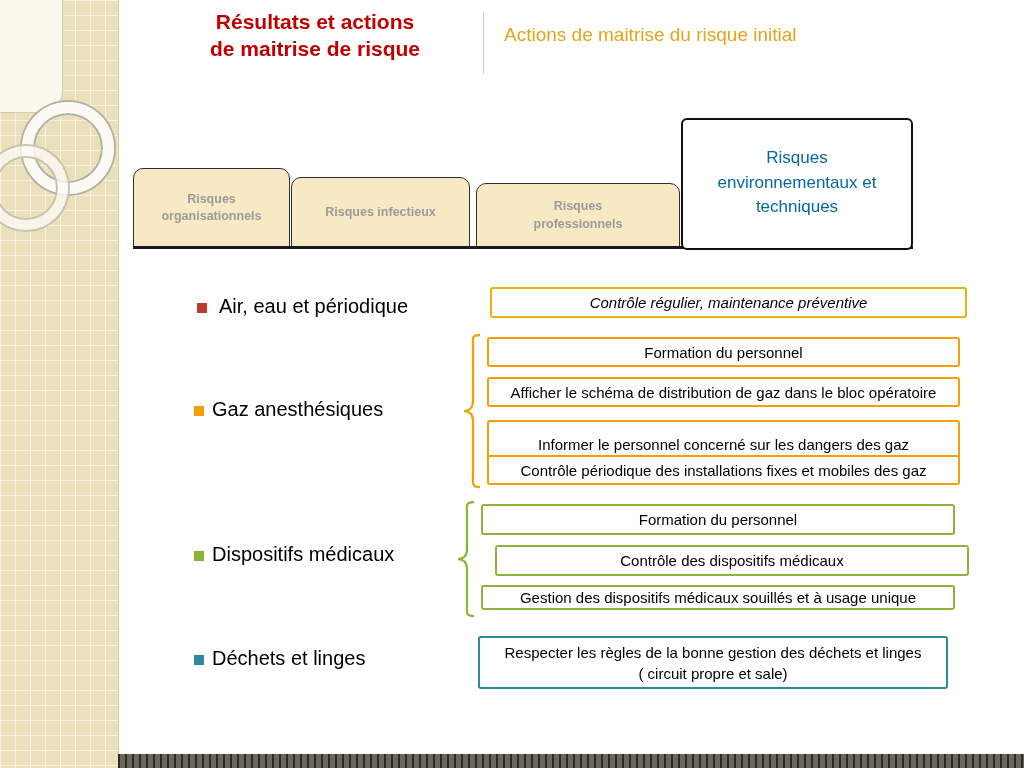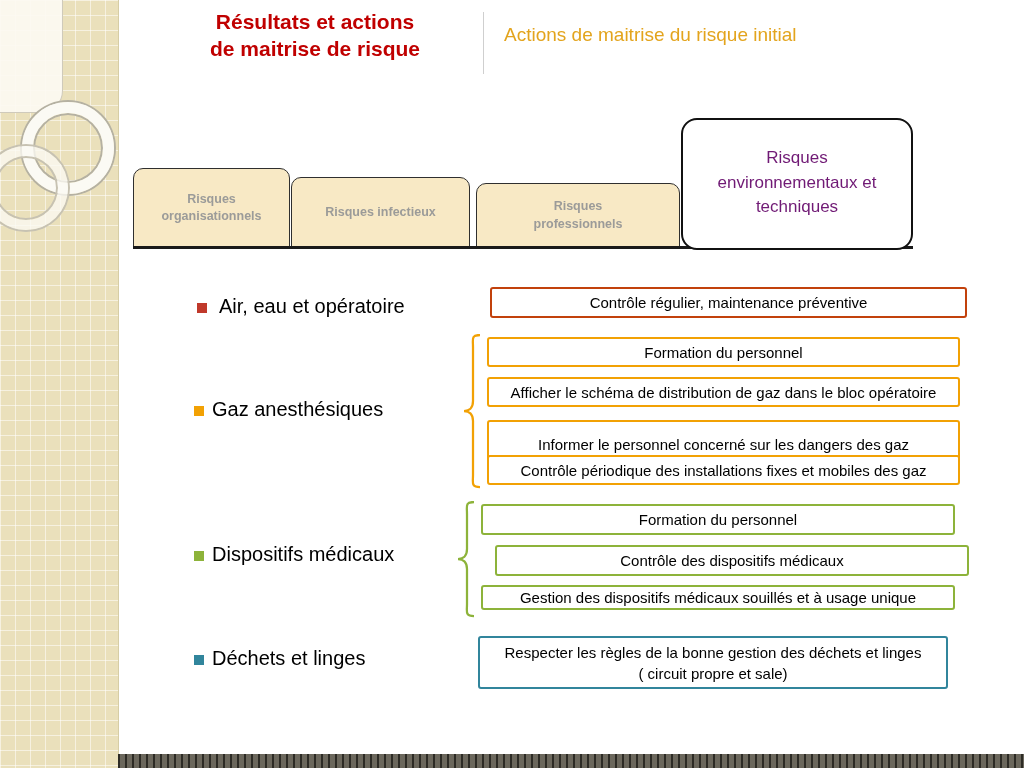--- a/index.html
+++ b/index.html
@@ -47,22 +47,22 @@
   }
   .tab-1 { left:133px; top:168px; width:157px; height:80px; }
   .tab-2 { left:291px; top:177px; width:179px; height:71px; }
   .tab-3 { left:476px; top:183px; width:204px; height:65px; }
   .tab-1 .tab-inner { width:125px; }
   .tab-2 .tab-inner { width:160px; }
   .tab-3 .tab-inner { width:115px; }
   .baseline { position:absolute; left:133px; top:246px; width:780px; height:2.5px; background:#1a1a1a; z-index:1; }
   .tab-active {
     left:681px; top:118px; width:232px; height:132px;
-    background:#ffffff; border:2.5px solid #111; border-radius:16px;
-    color:#701a75; font-size:17px; font-weight:500; z-index:2;
+    background:#ffffff; border:2.5px solid #111; border-radius:6px;
+    color:#0369a1; font-size:17px; font-weight:500; z-index:2;
     align-items:flex-start; padding-top:26px; line-height:1.45;
   }
   .tab-active .tab-inner { width:190px; }
 
   
   .bullet-square { position:absolute; width:10px; height:10px; }
   .bullet-label { position:absolute; font-size:20px; color:#000; white-space:nowrap; }
   .b1-sq { left:197px; top:303px; background:#c0392b; }
   .b1-label { left:219px; top:295px; }
   .b2-sq { left:194px; top:406px; background:#f2a104; }
@@ -71,21 +71,21 @@
   .b3-label { left:212px; top:543px; }
   .b4-sq { left:194px; top:655px; background:#31859c; }
   .b4-label { left:212px; top:647px; }
 
   
   .action-box {
     position:absolute; box-sizing:border-box; background:#fff; border-radius:3px;
     display:flex; align-items:center; justify-content:center; text-align:center;
     font-size:15px; color:#000;
   }
-  .box-red    { border:2px solid #c2410c; }
+  .box-red    { border:2px solid #eab308;font-style:italic; }
   .box-orange { border:2px solid #f2a104; }
   .box-green  { border:2px solid #8db33a; }
   .box-teal   { border:2px solid #31859c; }
   .r1 { left:490px; top:287px; width:477px; height:31px; }
   .o1 { left:487px; top:337px; width:473px; height:30px; }
   .o2 { left:487px; top:377px; width:473px; height:30px; }
   .o3 { left:487px; top:420px; width:473px; height:48px; }
   .o4 { left:487px; top:455px; width:473px; height:30px; }
   .g1 { left:481px; top:504px; width:474px; height:31px; }
   .g2 { left:495px; top:545px; width:474px; height:31px; }
@@ -134,21 +134,21 @@
     <div class="tab-inner">Risques infectieux</div>
   </div>
   <div class="tab tab-3">
     <div class="tab-inner">Risques professionnels</div>
   </div>
   <div class="tab tab-active">
     <div class="tab-inner">Risques environnementaux et techniques</div>
   </div>
 
   <div class="bullet-square b1-sq"></div>
-  <div class="bullet-label b1-label">Air, eau et opératoire</div>
+  <div class="bullet-label b1-label">Air, eau et périodique</div>
   <div class="action-box box-red r1">Contrôle  régulier,  maintenance préventive</div>
 
   <div class="bullet-square b2-sq"></div>
   <div class="bullet-label b2-label">Gaz anesthésiques</div>
   <div class="bracket bracket-orange">
     <svg width="24" height="156" viewBox="0 0 22 156" aria-hidden="true">
       <path d="M20,1 C11,1 13,5 13,13 L13,67 C13,74 9,77 4,77 C9,77 13,80 13,87 L13,141 C13,149 11,153 20,153"></path>
     </svg>
   </div>
   <div class="action-box box-orange o1">Formation du personnel</div>

